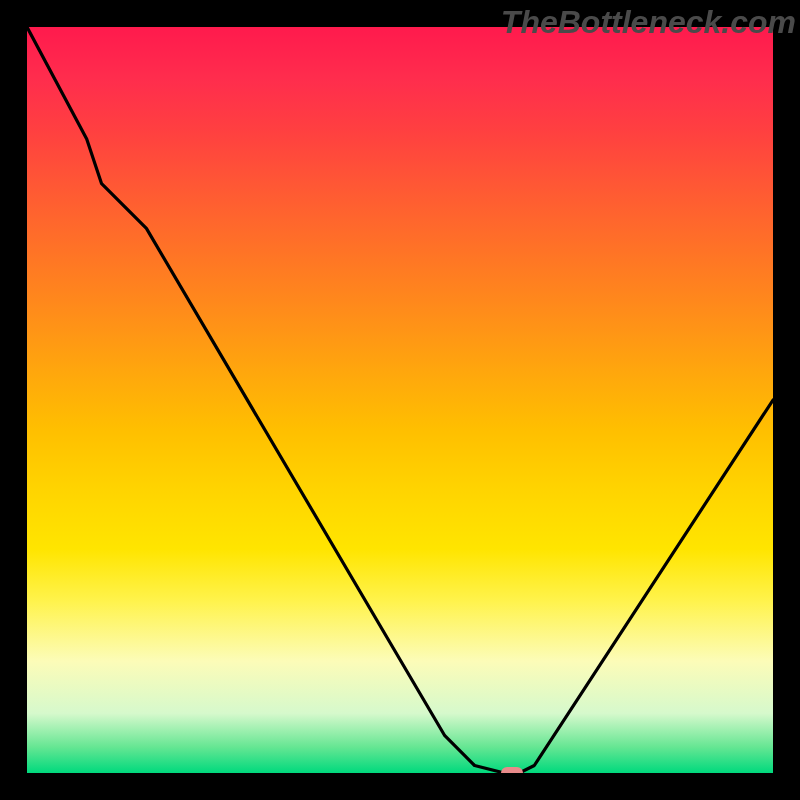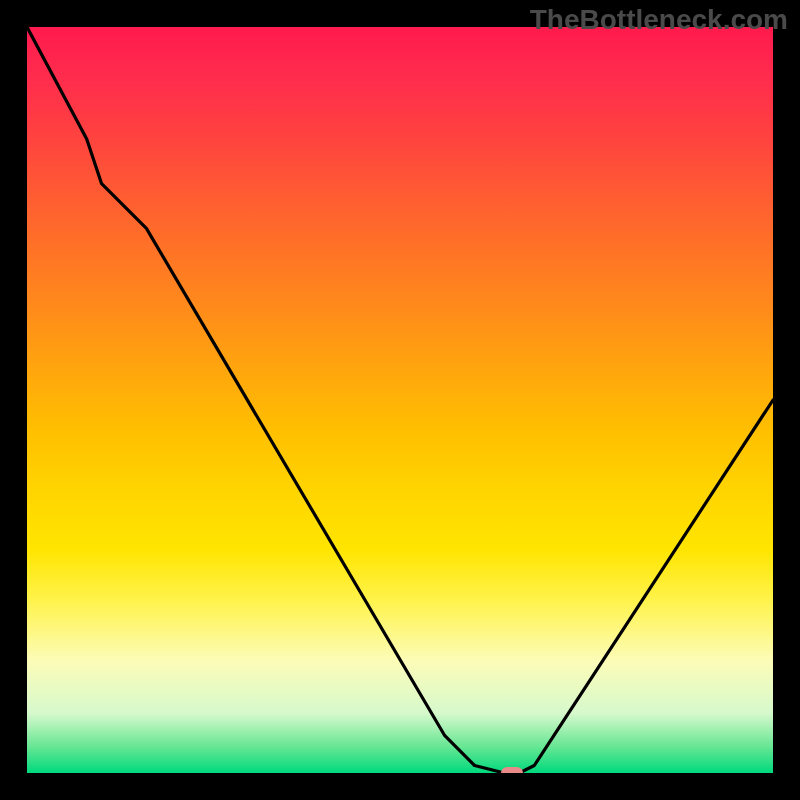--- a/index.html
+++ b/index.html
@@ -13,26 +13,27 @@
   }
   .frame {
     position: relative;
     width: 800px;
     height: 800px;
     background: #000;
   }
   .watermark {
     position: absolute;
     top: 4px;
-    right: 12px;
+    right: 4px;
     color: #4a4a4a;
-    font-size: 28px;
+    font-size: 32px;
     font-weight: 600;
     z-index: 5;
     font-family: Arial, sans-serif;
+    font-style: italic;
   }
   .plot-area {
     position: absolute;
     left: 27px;
     top: 27px;
     width: 746px;
     height: 746px;
     overflow: hidden;
   }
   .gradient-bg {

